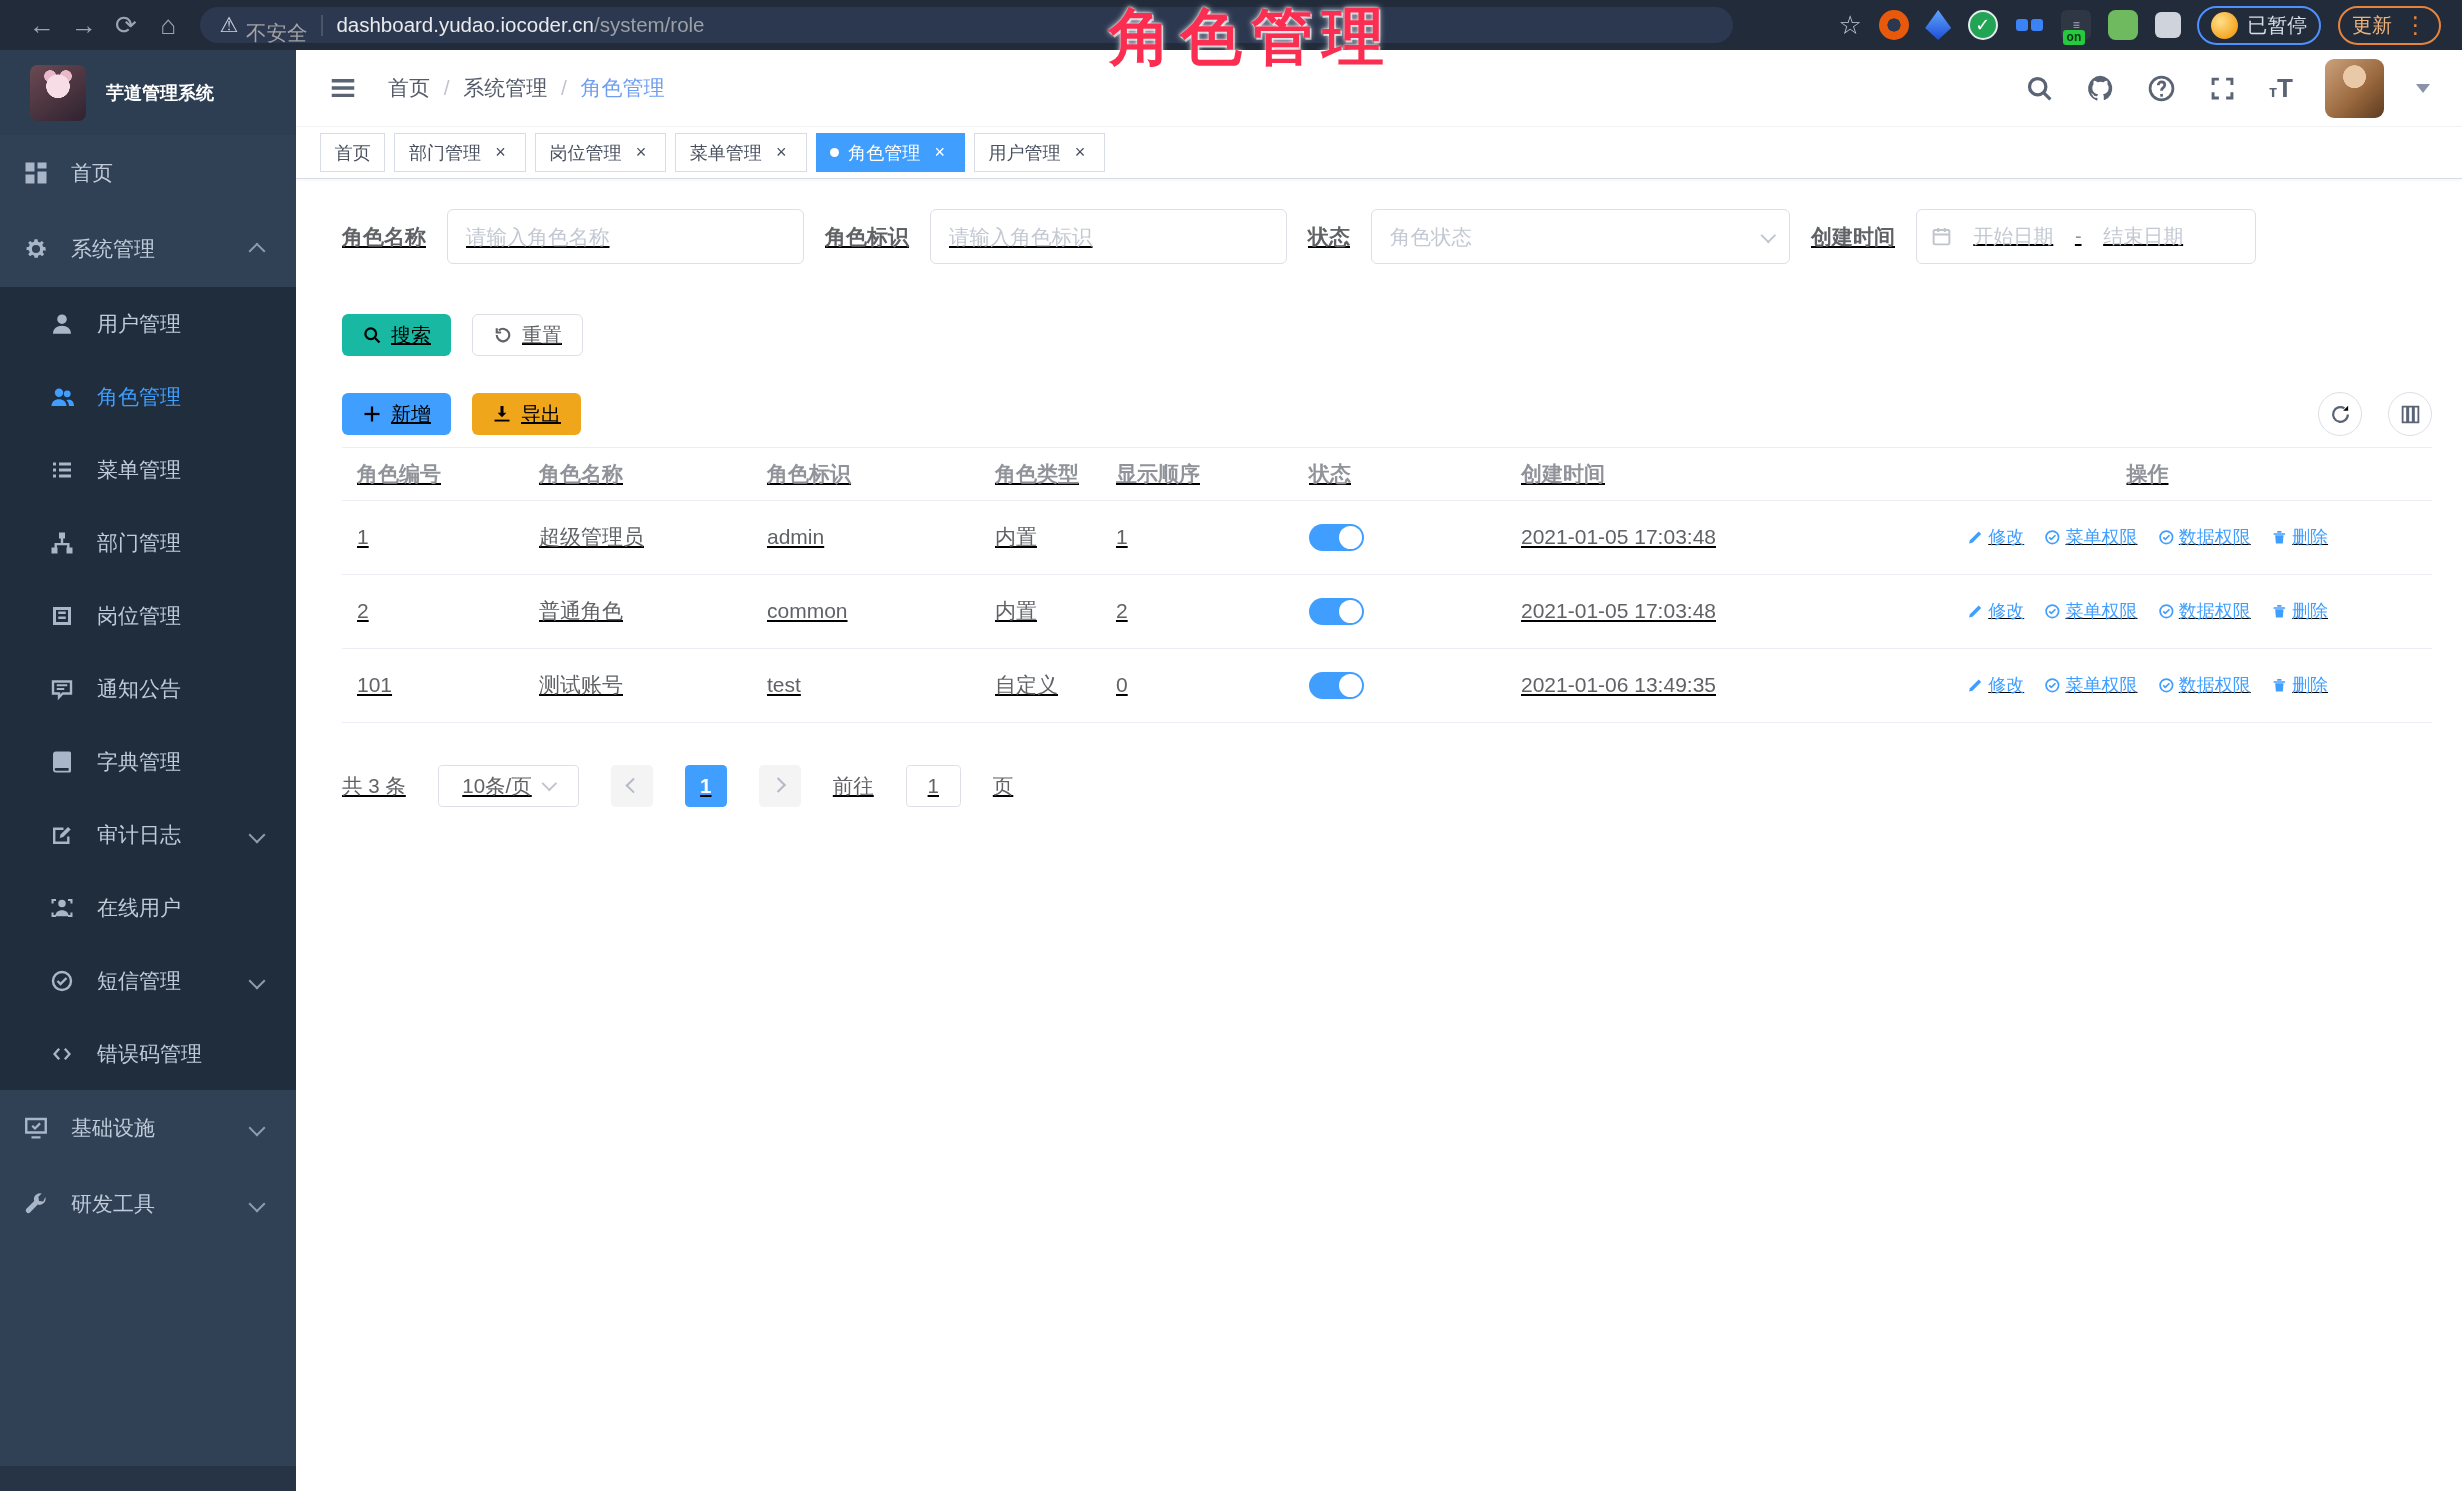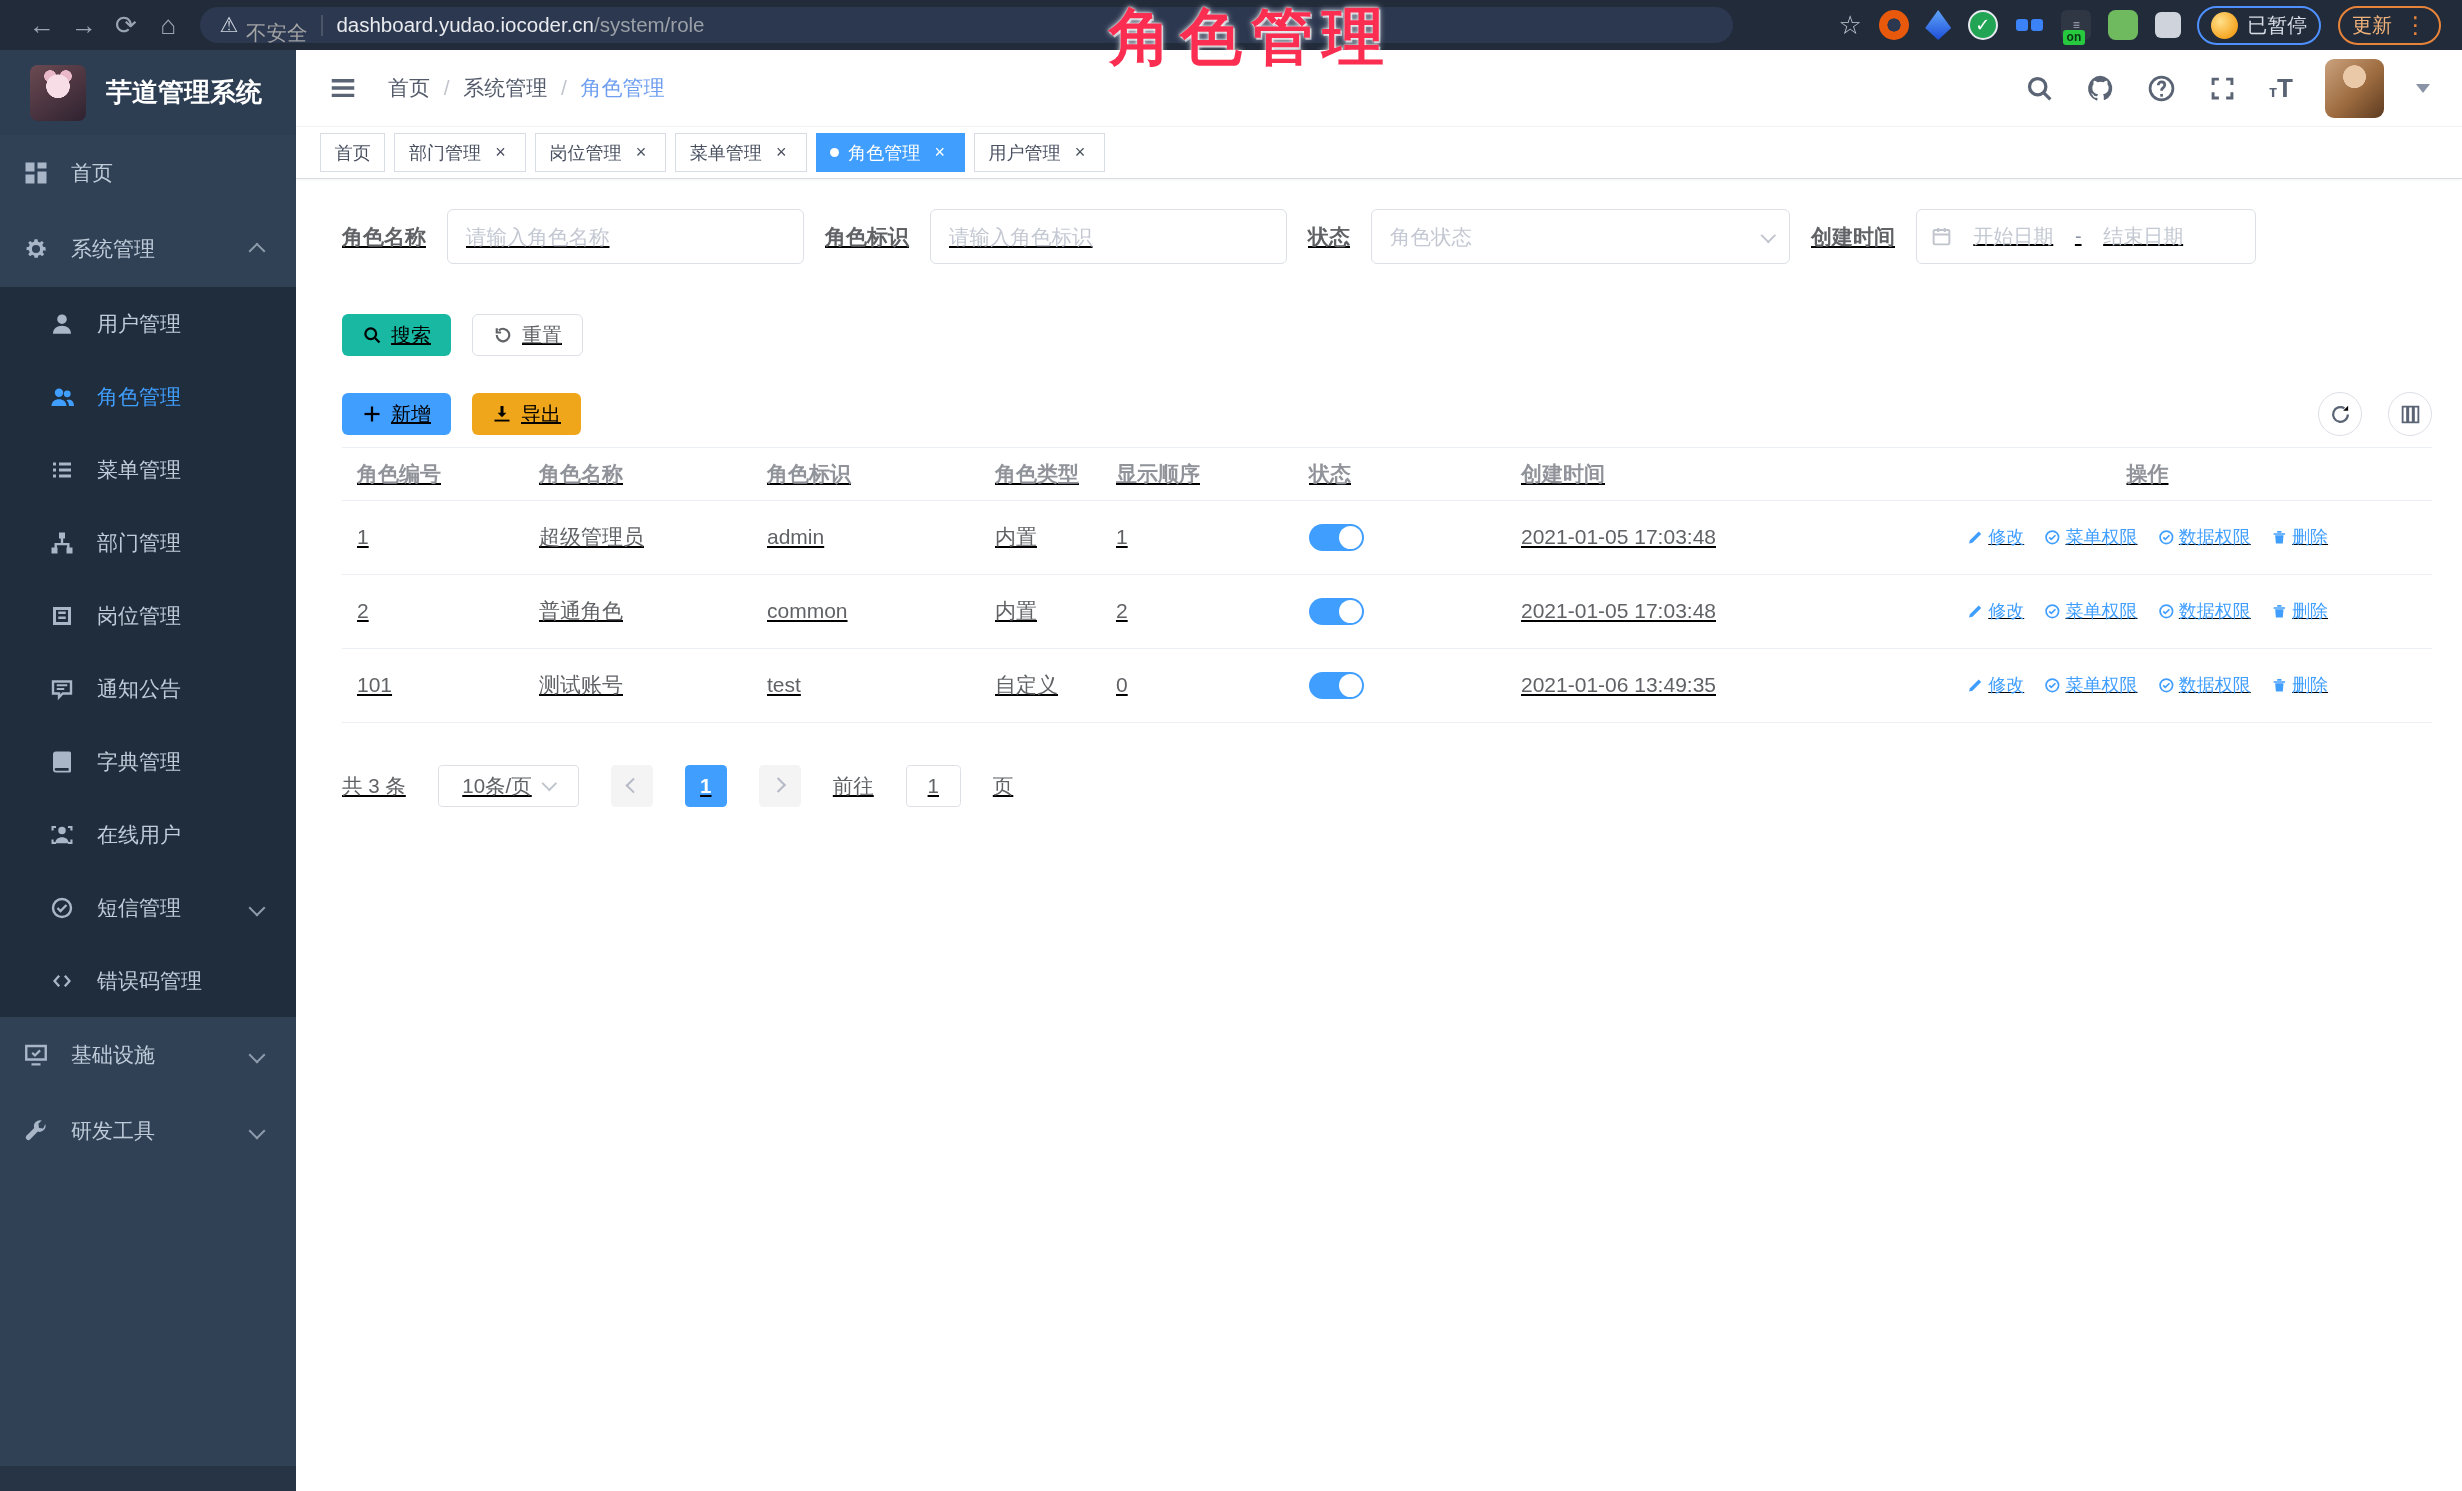--- a/index.html
+++ b/index.html
@@ -45,21 +45,21 @@
 
   
   .app{display:flex;height:1442px;}
   .sidebar{width:296px;background:var(--sidebar);color:#bfcbd9;display:flex;flex-direction:column;flex-shrink:0;}
   .logo{height:85px;display:flex;align-items:center;gap:20px;padding-left:30px;background:#2d3e53;}
   .logo-img{width:56px;height:56px;border-radius:7.6px;background:
       radial-gradient(circle at 50% 38%,#f6dde6 0 26%,transparent 27%),
       radial-gradient(circle at 36% 20%,#e9b9c9 0 10%,transparent 11%),
       radial-gradient(circle at 64% 20%,#e9b9c9 0 10%,transparent 11%),
       linear-gradient(145deg,#6b4a52,#2f2230);}
-  .logo-title{color:#fff;font-size:26px;font-weight:700;}
+  .logo-title{color:#fff;font-size:18px;font-weight:700;}
   .menu{flex:1;overflow:hidden;}
   .s-item{display:flex;align-items:center;gap:23px;height:76px;padding-left:24px;font-size:21px;cursor:pointer;color:#bfcbd9;}
   .submenu{background:var(--submenu);}
   .submenu .s-item{height:73px;padding-left:50px;}
   .s-icon{width:24px;height:24px;color:#a8b6c8;flex-shrink:0;}
   .s-icon svg{width:24px;height:24px;fill:currentColor;}
   .s-item.active{color:var(--accent);}
   .s-item.active .s-icon{color:var(--accent);}
   .chev{margin-left:auto;margin-right:33px;width:12px;height:12px;border-right:2.3px solid #8d9bab;border-bottom:2.3px solid #8d9bab;flex-shrink:0;}
   .chev.up{transform:rotate(-135deg) translate(-1.5px,-1.5px);}
@@ -267,20 +267,30 @@
           <span class="s-icon">
               <svg viewBox="0 0 16 16">
                 <path d="M4 1h9a1 1 0 0 1 1 1v12a1 1 0 0 1-1 1H4a2 2 0 0 1-2-2V3a2 2 0 0 1 2-2zm0 11a.9.9 0 0 0 0 1.8h8.4V12zM5 4h6v1.6H5z"></path>
               </svg>
             </span>
           <span>字典管理</span>
         </div>
         <div class="s-item">
           <span class="s-icon">
               <svg viewBox="0 0 16 16">
+                <path d="M2 3h7v1.6H3.6v7.8h7.8V9H13v5H2z"></path>
+                <path d="M7 7.6l5-5 1.8 1.8-5 5L6.5 10z"></path>
+              </svg>
+            </span>
+          <span>审计日志</span>
+          <span class="chev down"></span>
+        </div>
+        <div class="s-item">
+          <span class="s-icon">
+              <svg viewBox="0 0 16 16">
                 <path d="M8 7.5A2.5 2.5 0 1 0 8 2.5a2.5 2.5 0 0 0 0 5zM3.5 13.5c0-2.5 2-4 4.5-4s4.5 1.5 4.5 4z"></path>
                 <path d="M1 5V2h3v1.4H2.4V5zM15 5h-1.4V3.4H12V2h3zM1 11h1.4v1.6H4V14H1zM15 14h-3v-1.4h1.6V11H15z"></path>
               </svg>
             </span>
           <span>在线用户</span>
         </div>
         <div class="s-item">
           <span class="s-icon">
               <svg viewBox="0 0 16 16">
                 <circle cx="8" cy="8" r="6" fill="none" stroke="currentColor" stroke-width="1.6"></circle>

